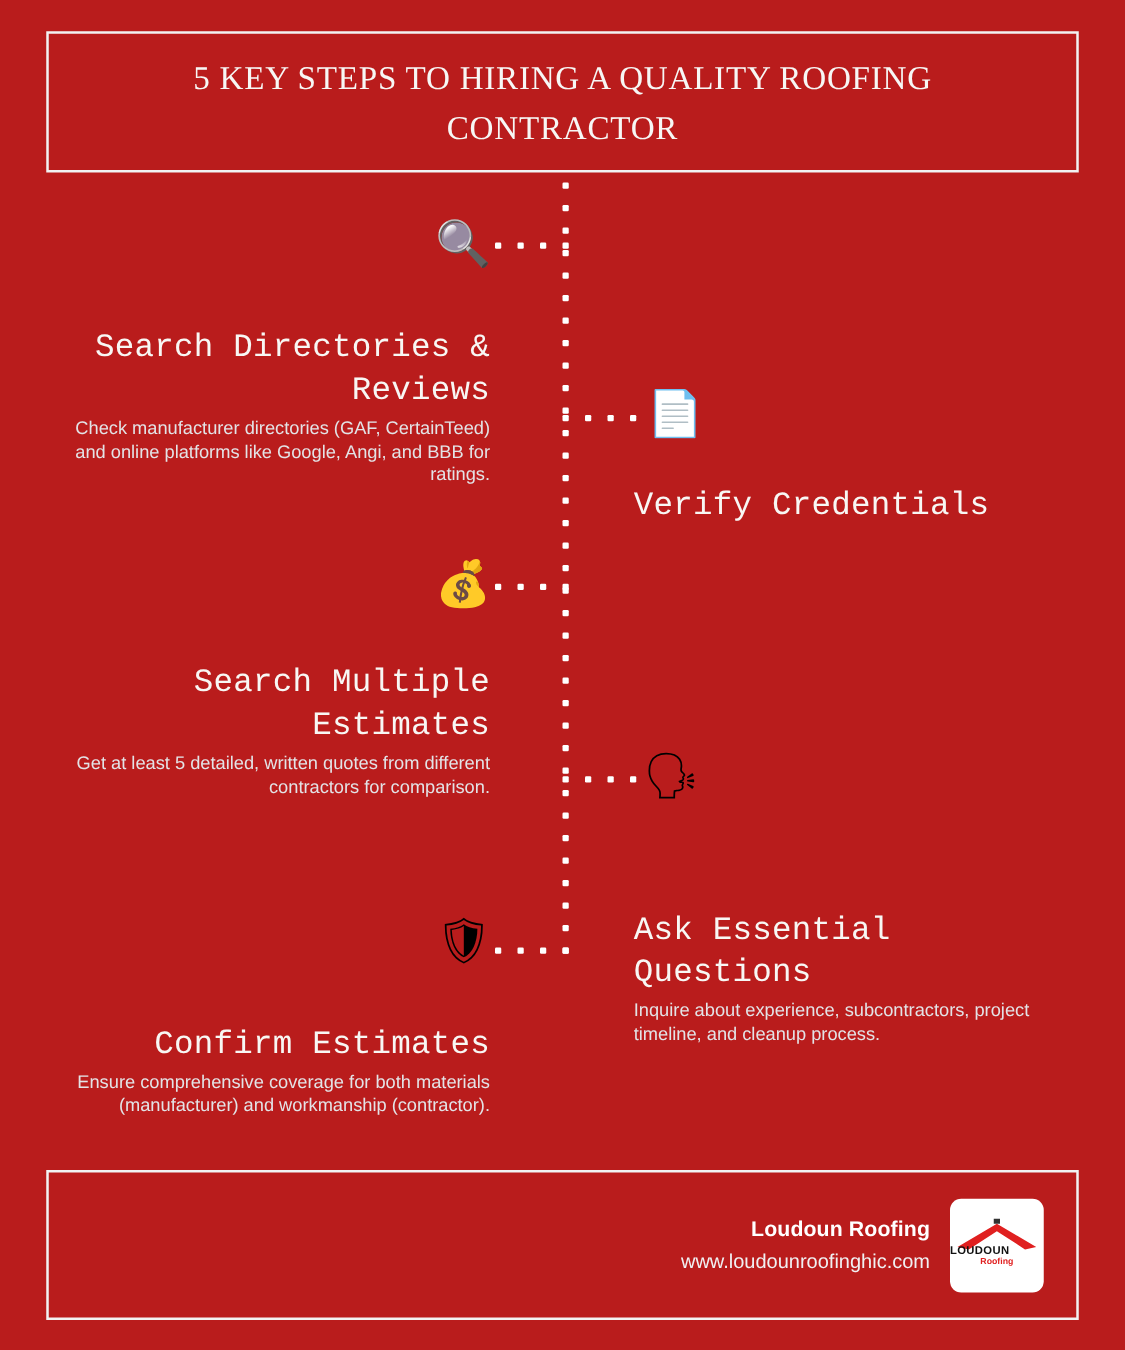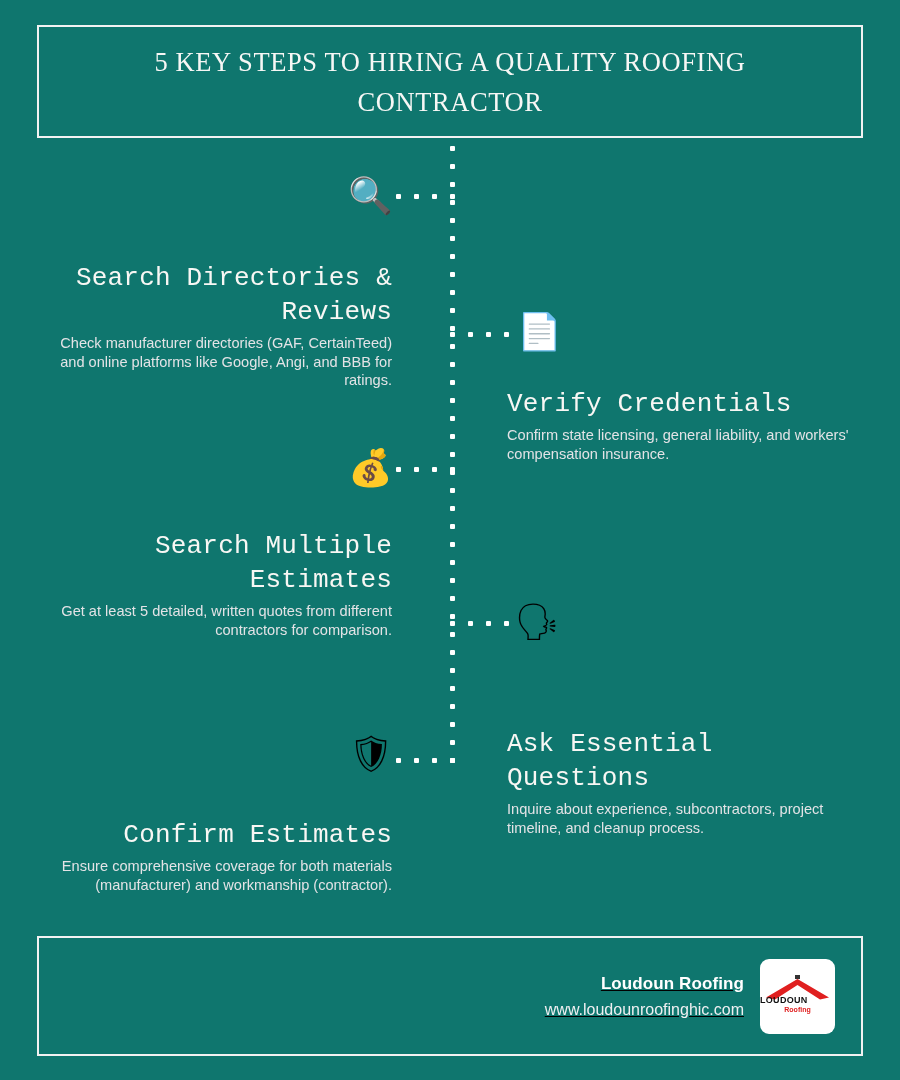--- a/index.html
+++ b/index.html
@@ -8,21 +8,21 @@
   html, body {
     width:900px; height:1080px;
     background:#10121b;
     font-family:"Liberation Sans", sans-serif;
     overflow:hidden;
   }
 
   .poster {
     position:relative;
     width:900px; height:1080px;
-    background:#0f766e;
+    background:#b91c1c;
   }
 
   
   .title-box {
     position:absolute;
     left:37px; top:25px;
     width:826px; height:113px;
     border:2px solid #f2f2f2;
     display:flex;
     align-items:center;
@@ -124,21 +124,20 @@
     width:826px; height:120px;
     border:2px solid #f2f2f2;
   }
   .footer-inner {
     position:absolute;
     right:26px; top:0;
     height:100%;
     display:flex;
     align-items:center;
     gap:16px;
-    text-decoration:underline;
   }
   .footer-lines {
     display:flex;
     flex-direction:column;
     align-items:flex-end;
     gap:7px;
   }
   .brand-name {
     font-family:"Liberation Sans", sans-serif;
     font-weight:bold;
@@ -241,21 +240,20 @@
     <div class="txt">
       <h2>Search Directories &amp; Reviews</h2>
       <p>Check manufacturer directories (GAF, CertainTeed) and online platforms like Google, Angi, and BBB for ratings.</p>
     </div>
   </div>
 
   <div class="step left" id="step-2">
     <div class="icon">📄</div>
     <div class="txt">
       <h2>Verify Credentials</h2>
-      <p>Confirm state licensing, general liability, and workers' compensation insurance.</p>
     </div>
   </div>
 
   <div class="step right" id="step-3">
     <div class="icon">💰</div>
     <div class="txt">
       <h2>Search Multiple Estimates</h2>
       <p>Get at least 5 detailed, written quotes from different contractors for comparison.</p>
     </div>
   </div>

